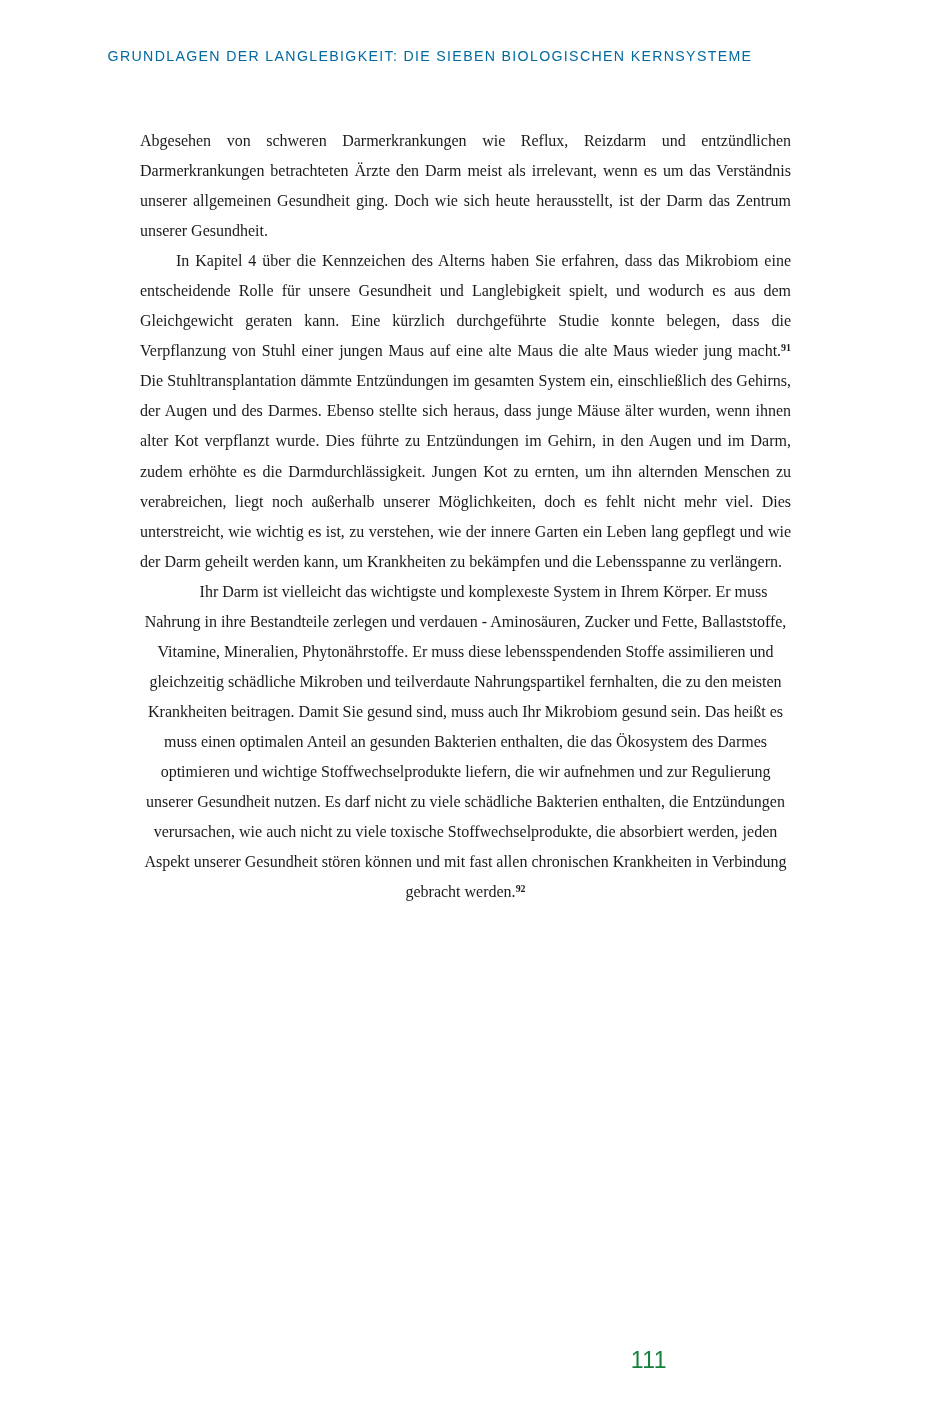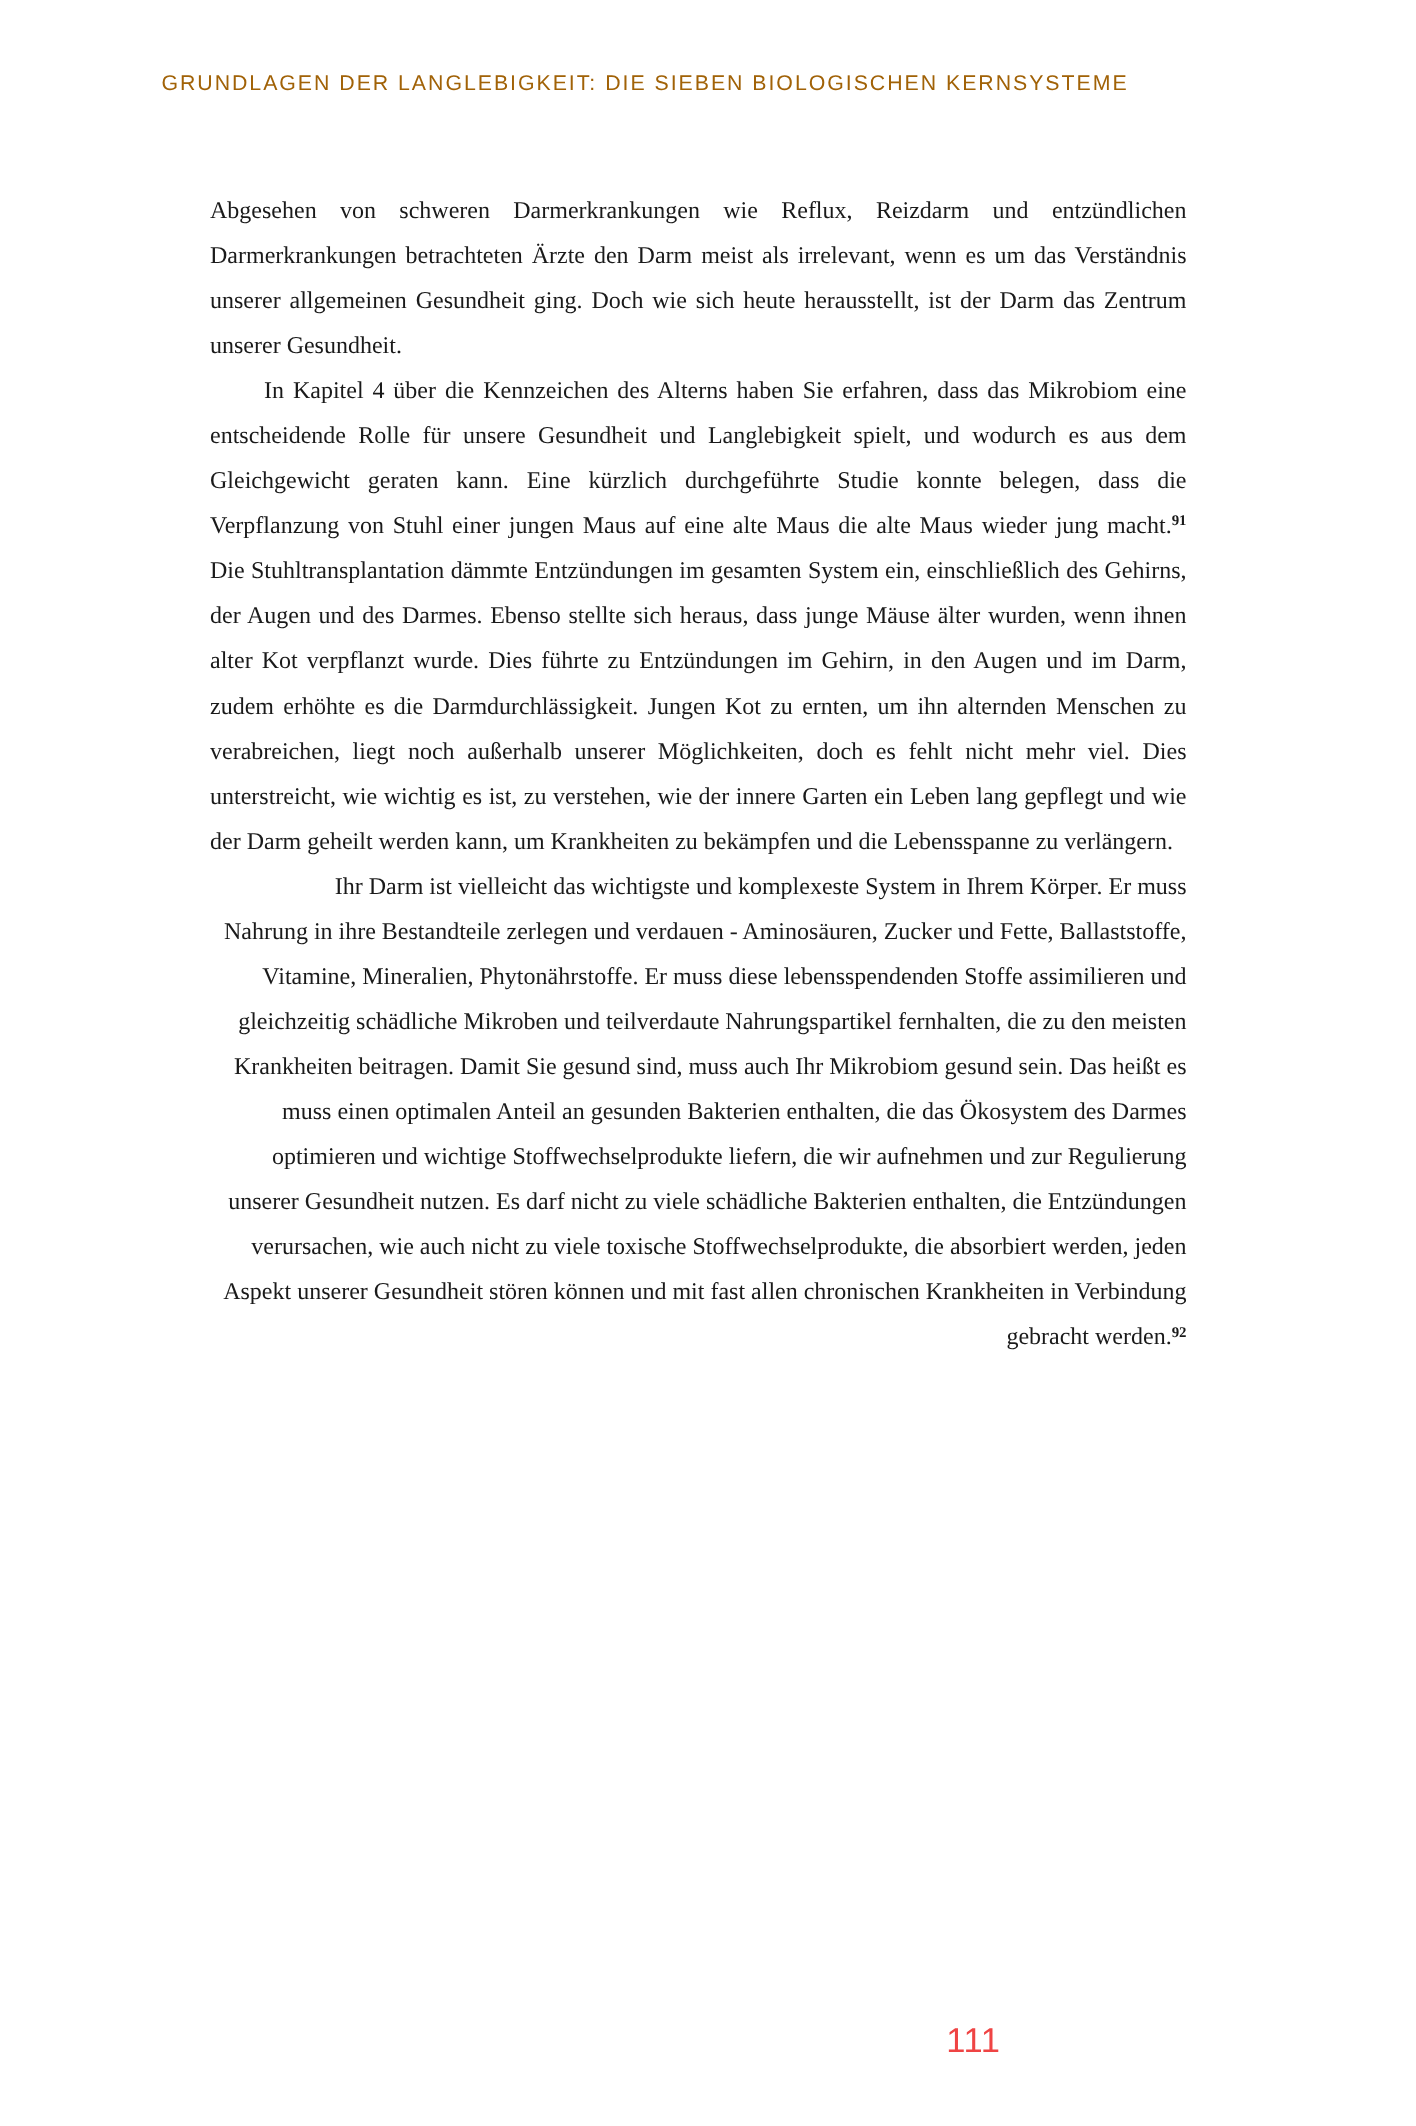--- a/index.html
+++ b/index.html
@@ -23,21 +23,21 @@
   
   .running-header {
     position: absolute;
     top: 48px;
     left: 0;
     width: 860px;
     text-align: center;
     font-family: "Liberation Sans", "DejaVu Sans", sans-serif;
     font-size: 14.2px;
     letter-spacing: 1.32px;
-    color: #a16207;
+    color: #0369a1;
     white-space: nowrap;
     font-weight: 400;
   }
 
   
   .text-block {
     position: absolute;
     top: 126px;
     left: 140px;
     width: 651px;
@@ -47,21 +47,21 @@
     margin: 0;
     font-size: 16px;
     line-height: 30.05px;
     text-align: justify;
     text-justify: inter-word;
     hyphens: manual;
     -webkit-hyphens: manual;
     color: #1a1a1a;
   }
   p.para.ragged {
-    text-align: right;
+    text-align: center;
   }
   p.para.indent {
     text-indent: 36px;
   }
 
   sup.fn {
     font-size: 0.62em;
     vertical-align: 0.48em;
     line-height: 0;
     font-weight: bold;
@@ -71,21 +71,21 @@
   .folio {
     position: absolute;
     left: 0;
     top: 1347px;
     width: 808px;
     text-align: right;
     padding-right: 141px;
     box-sizing: border-box;
     font-family: "Liberation Sans", "DejaVu Sans", sans-serif;
     font-size: 23px;
-    color: #ef4444;
+    color: #15803d;
     letter-spacing: 0.4px;
   }
 </style>
 </head>
 <body>
 
 <div class="page">
 
   <div class="running-header">GRUNDLAGEN DER LANGLEBIGKEIT: DIE SIEBEN BIOLOGISCHEN KERNSYSTEME</div>
 

